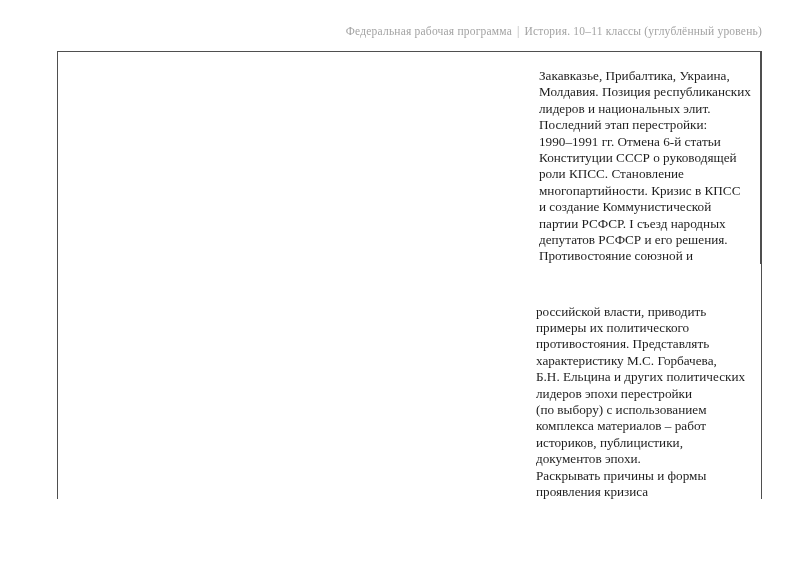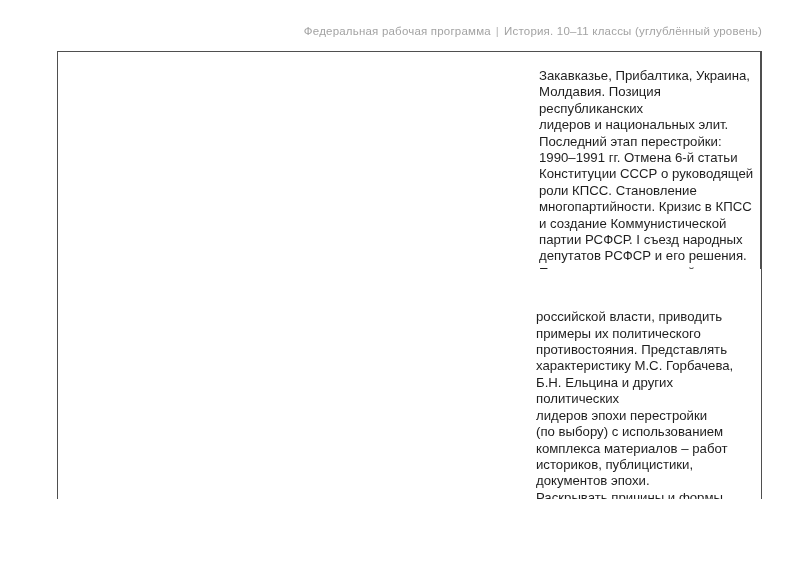--- a/index.html
+++ b/index.html
@@ -6,21 +6,21 @@
     margin: 0;
     padding: 0;
     background: #ffffff;
   }
   .page {
     position: relative;
     width: 800px;
     height: 499px;
     background: #ffffff;
     overflow: hidden;
-    font-family: Liberation Sans, sans-serif;
+    font-family: Liberation Serif, serif;
     border-radius: 29px;
   }
   .running-header {
     position: absolute;
     top: 24px;
     left: 57px;
     width: 705px;
     text-align: right;
     font-size: 11.5px;
     line-height: 14px;

